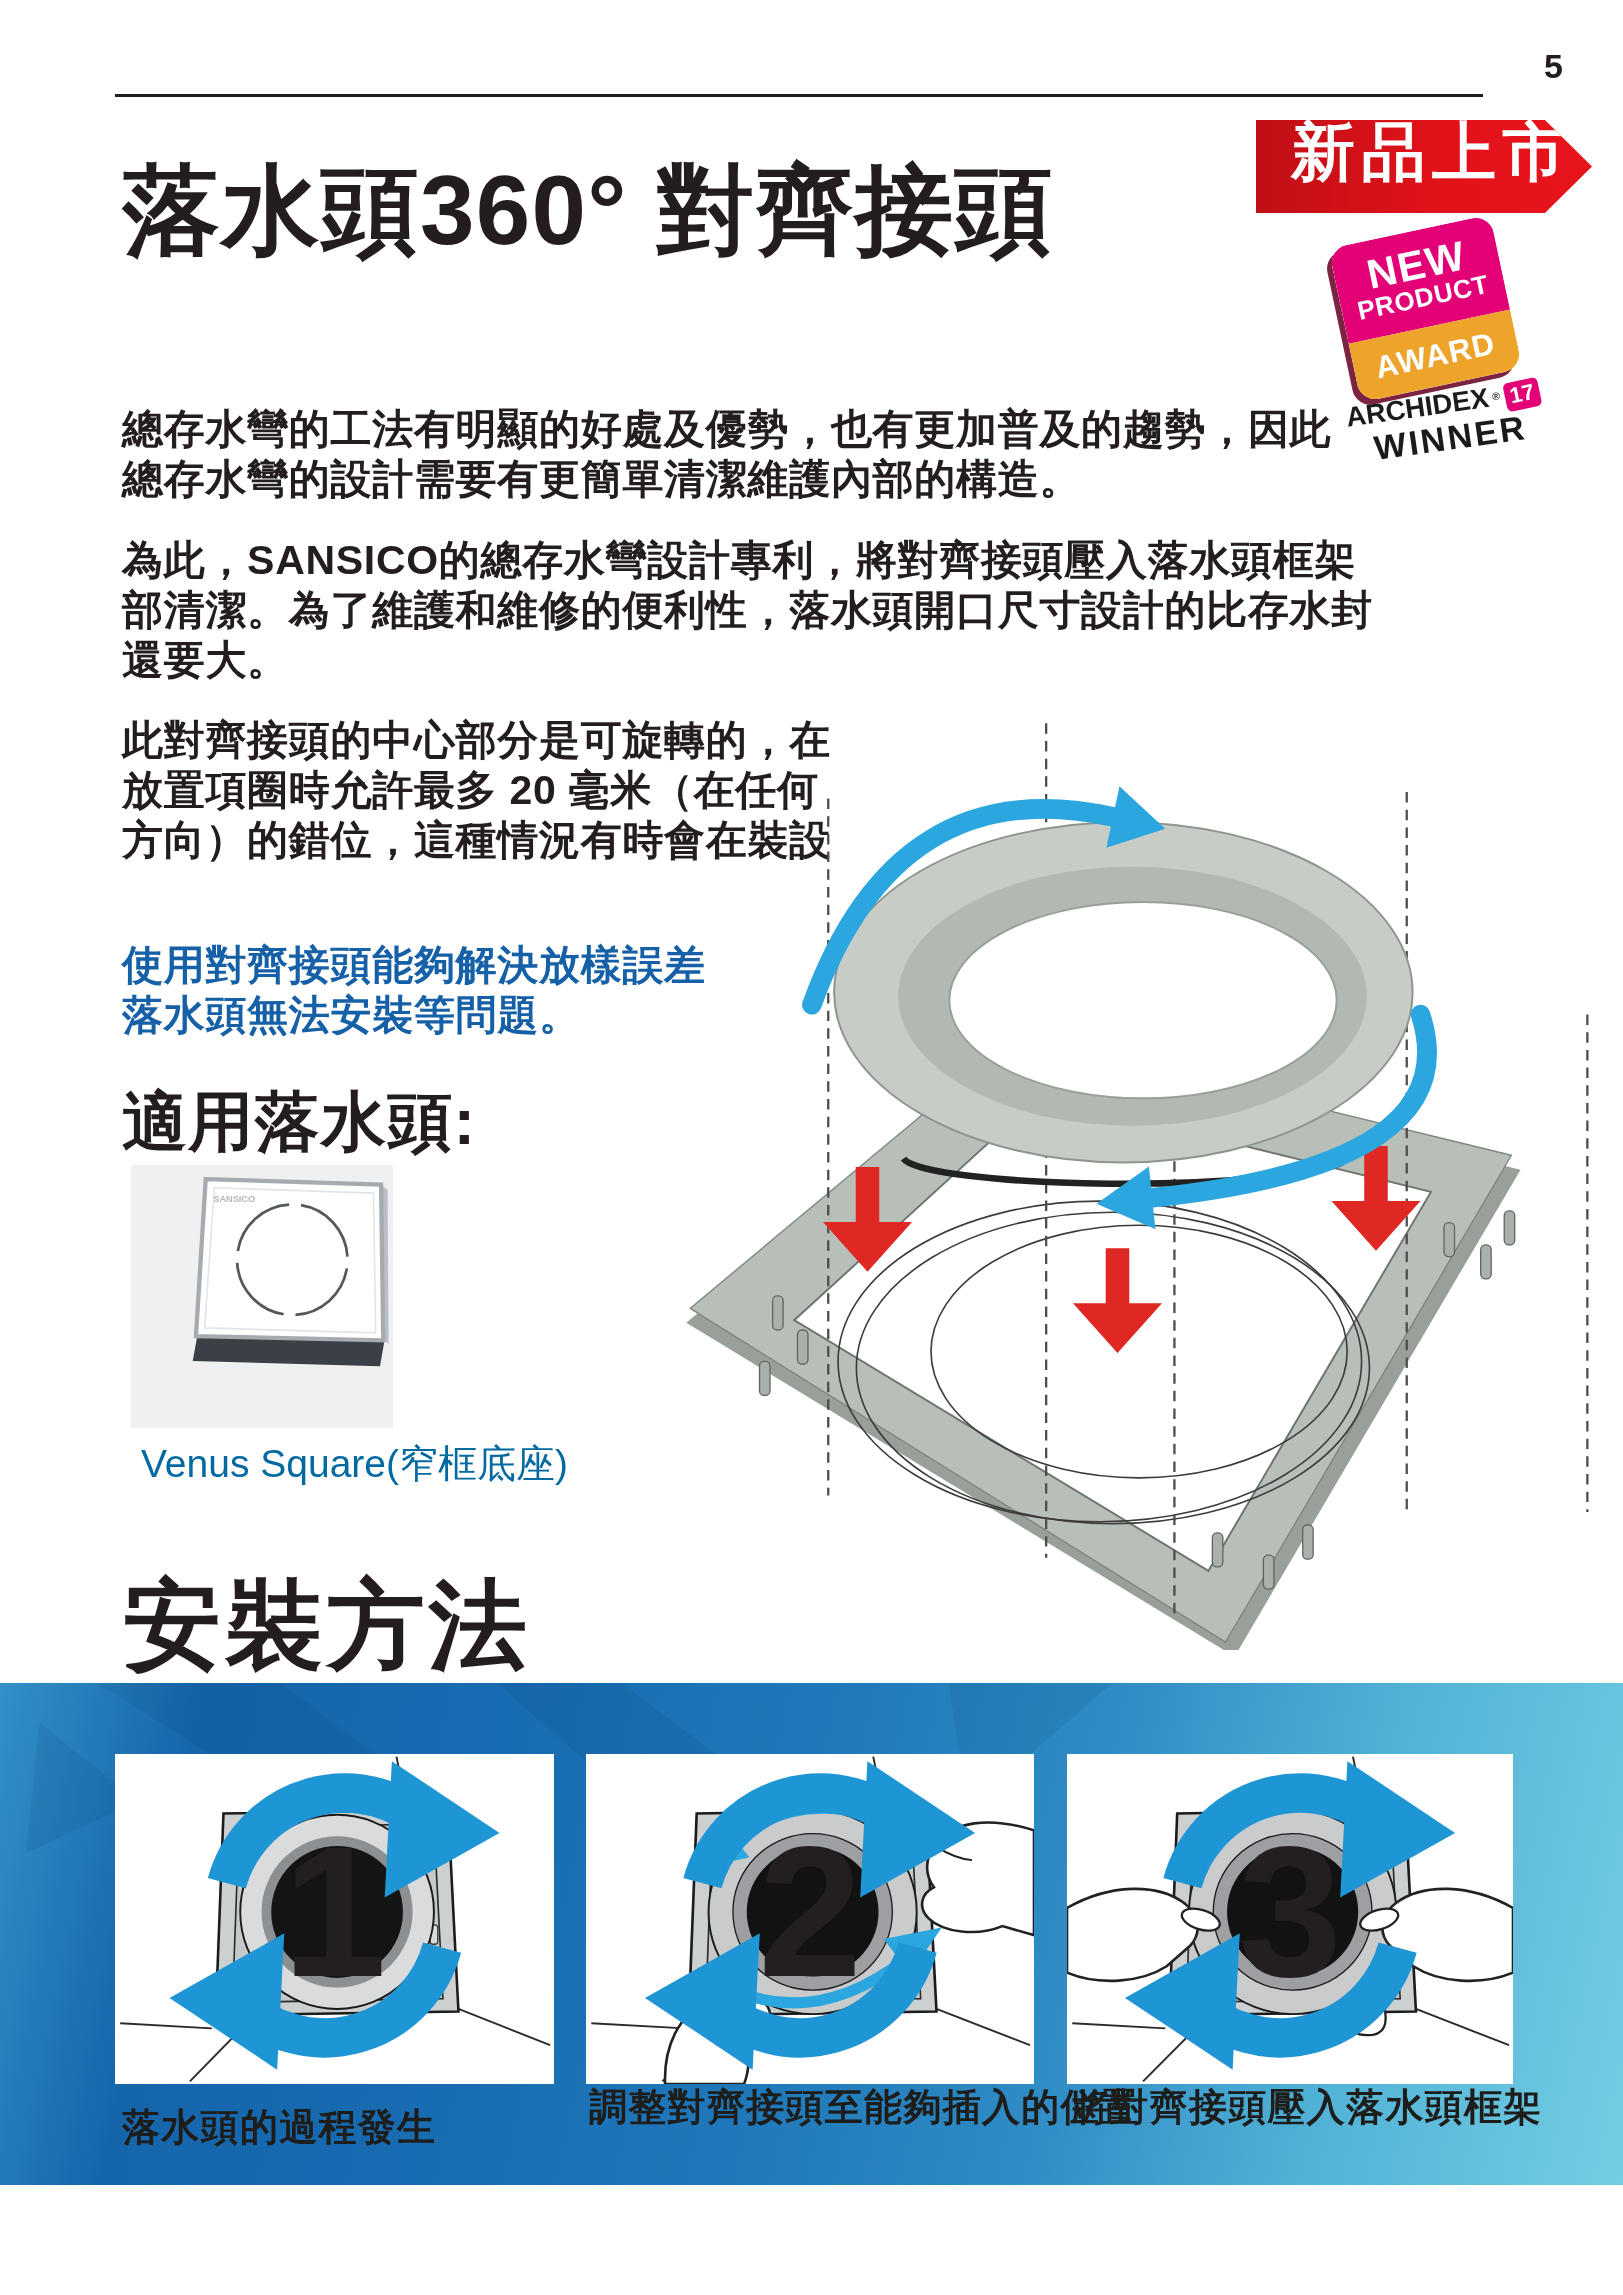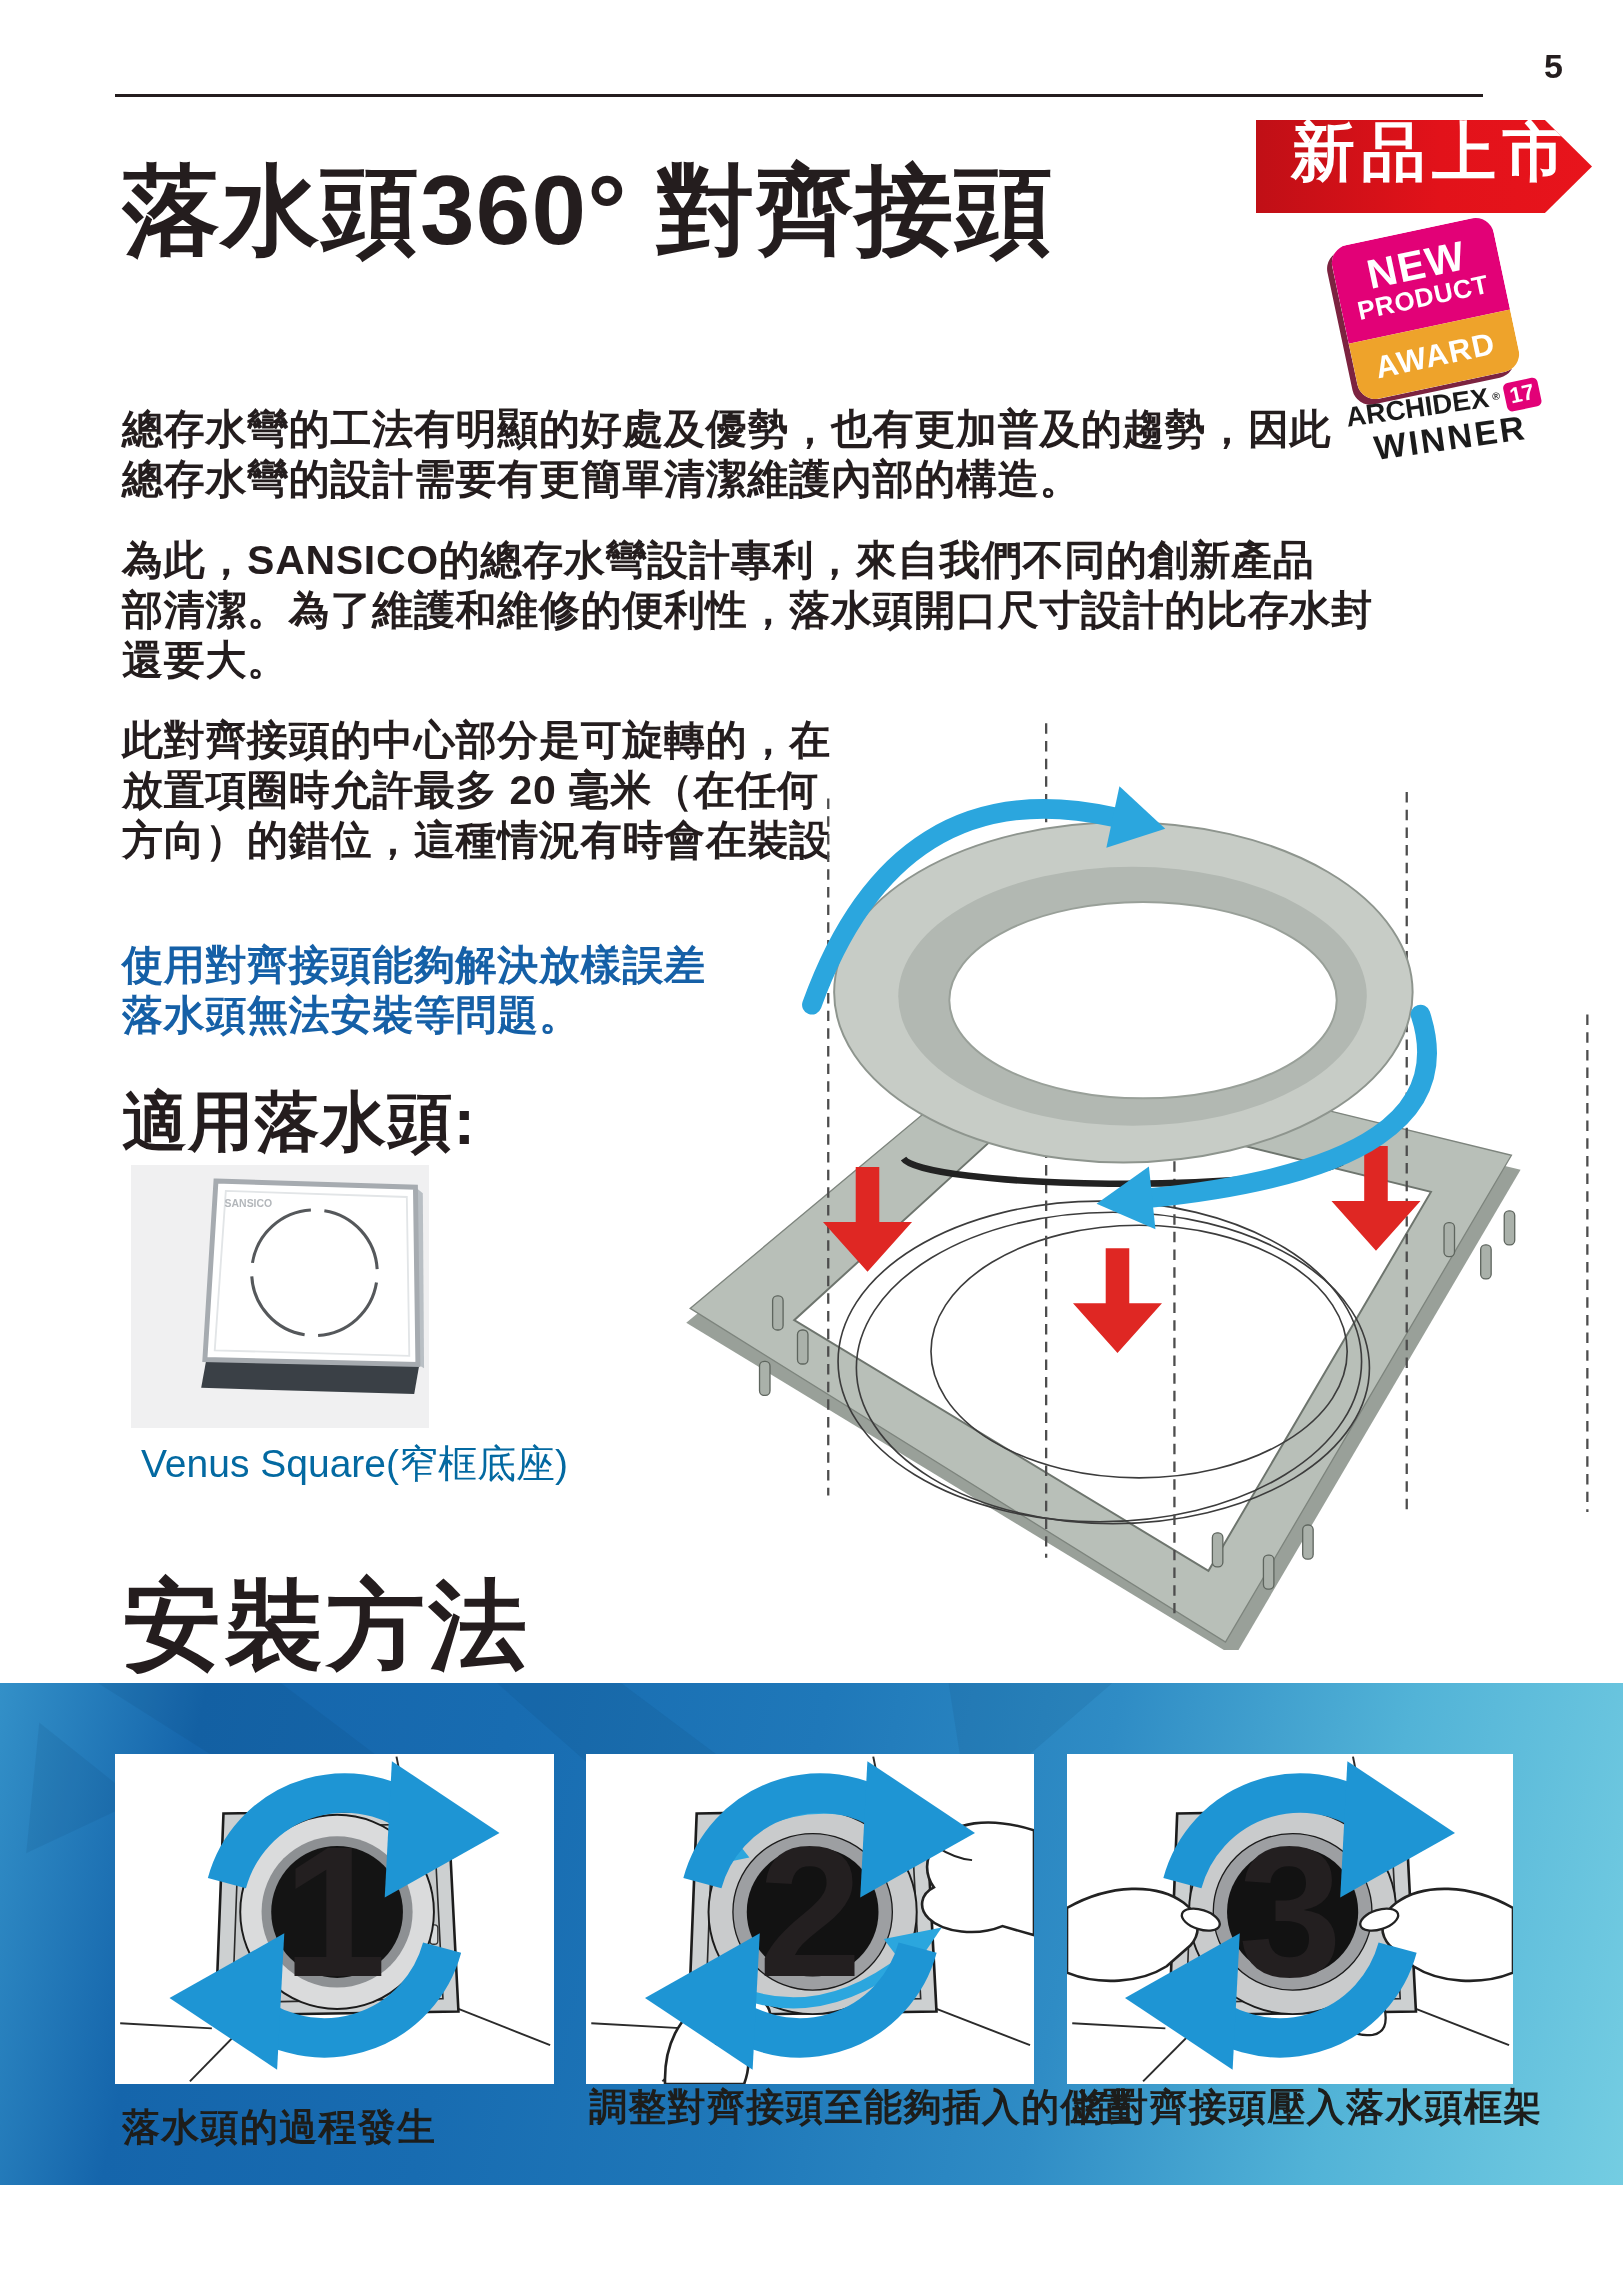--- a/index.html
+++ b/index.html
@@ -35,21 +35,21 @@
 
   
   .title{left:122px;top:154px;font-size:98px;font-weight:900;line-height:113px;letter-spacing:1.3px;white-space:nowrap;}
   .para{font-size:41px;font-weight:700;line-height:50px;letter-spacing:0.7px;white-space:nowrap;}
   .p1{left:122px;top:404px;}
   .p2{left:122px;top:535px;}
   .p3{left:122px;top:715px;}
   .note{left:122px;top:940px;color:#1560a7;}
 
   .sec-head{left:122px;top:1078px;font-size:65px;font-weight:900;letter-spacing:1.3px;}
-  .product-card{left:131px;top:1165px;width:298px;height:263px;background:#f0f0f1;}
+  .product-card{left:131px;top:1165px;width:262px;height:263px;background:#f0f0f1;}
   .product-cap{left:141px;top:1437px;font-size:39px;font-weight:400;color:#0369a1;letter-spacing:0;}
 
   .install-head{left:123px;top:1561px;font-size:98px;font-weight:900;letter-spacing:3.9px;}
 
   
   .band{left:0;top:1683px;width:1623px;height:502px;
         background:linear-gradient(102deg,#3390c8 0%,#1565ab 12%,#186cb1 30%,#1f78b9 48%,#2f8cc5 65%,#52b3d7 82%,#74cde2 100%);}
   .panel{position:absolute;top:71px;height:330px;background:#ffffff;}
   .panel svg{position:absolute;left:0;top:0;width:100%;height:100%;}
   .pn1{left:115px;width:439px;}
@@ -147,21 +147,21 @@
   <div class="abs title">
     <div>落水頭360° 對齊接頭</div>
   </div>
 
   <div class="abs para p1">
     <div>總存水彎的工法有明顯的好處及優勢，也有更加普及的趨勢，因此</div>
     <div>總存水彎的設計需要有更簡單清潔維護內部的構造。</div>
   </div>
 
   <div class="abs para p2">
-    <div>為此，SANSICO的總存水彎設計專利，來自我們不同的創新產品</div>
+    <div>為此，SANSICO的總存水彎設計專利，將對齊接頭壓入落水頭框架</div>
     <div>部清潔。為了維護和維修的便利性，落水頭開口尺寸設計的比存水封</div>
     <div>還要大。</div>
   </div>
 
   <div class="abs para p3">
     <div>此對齊接頭的中心部分是可旋轉的，在</div>
     <div>放置項圈時允許最多 20 毫米（在任何</div>
     <div>方向）的錯位，這種情況有時會在裝設</div>
   </div>
 

